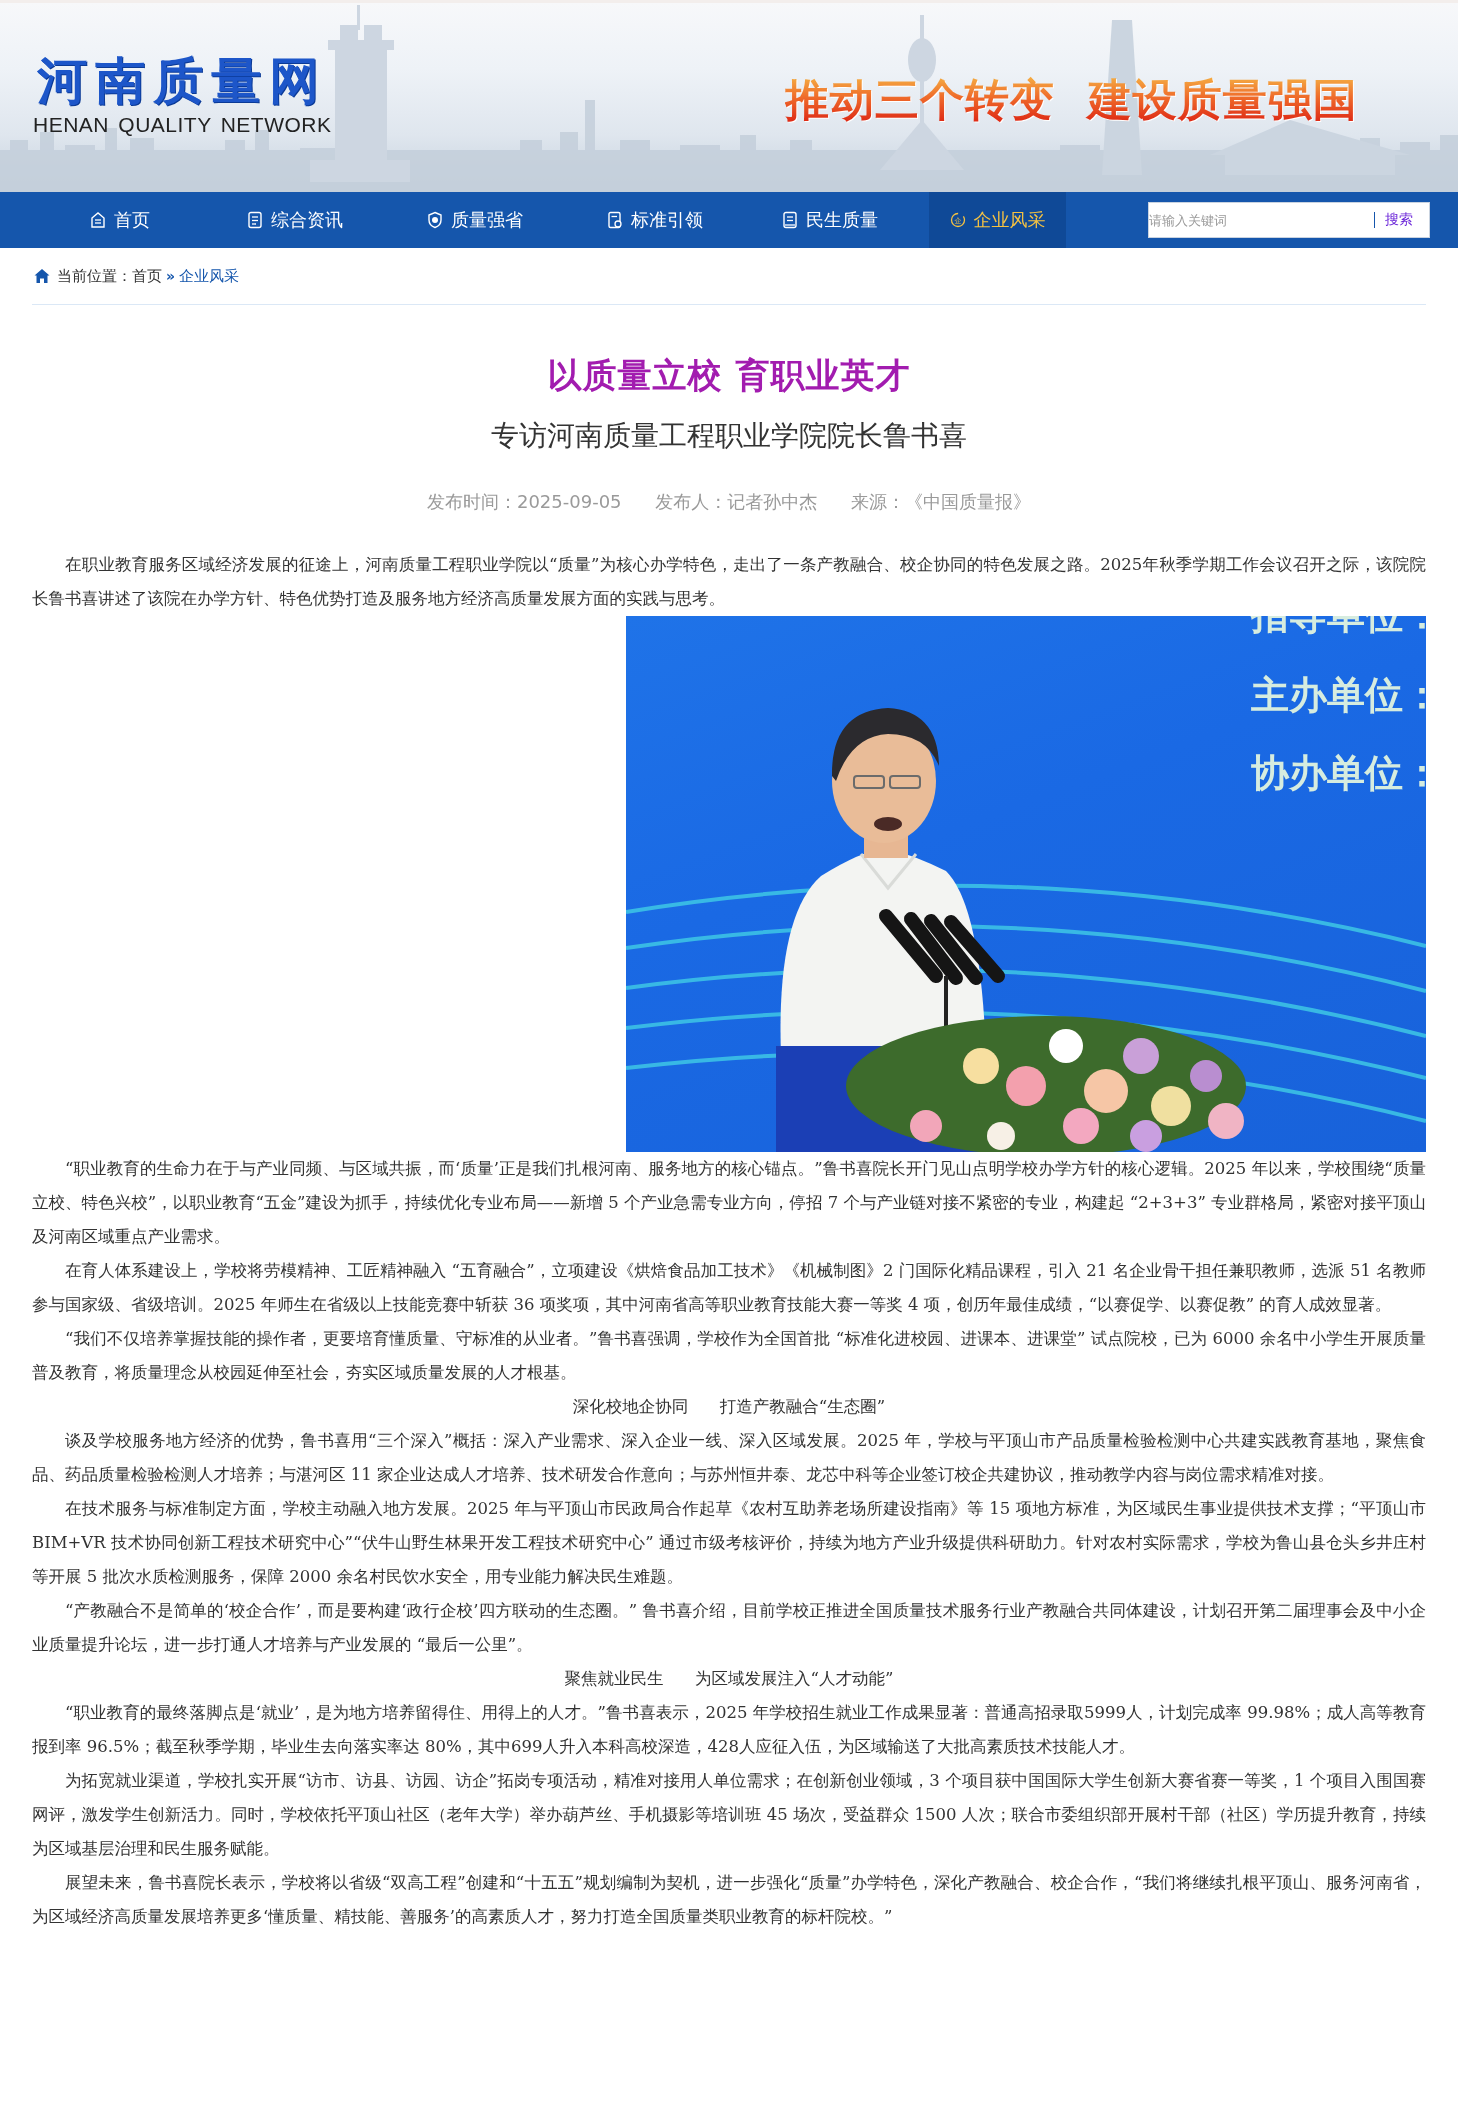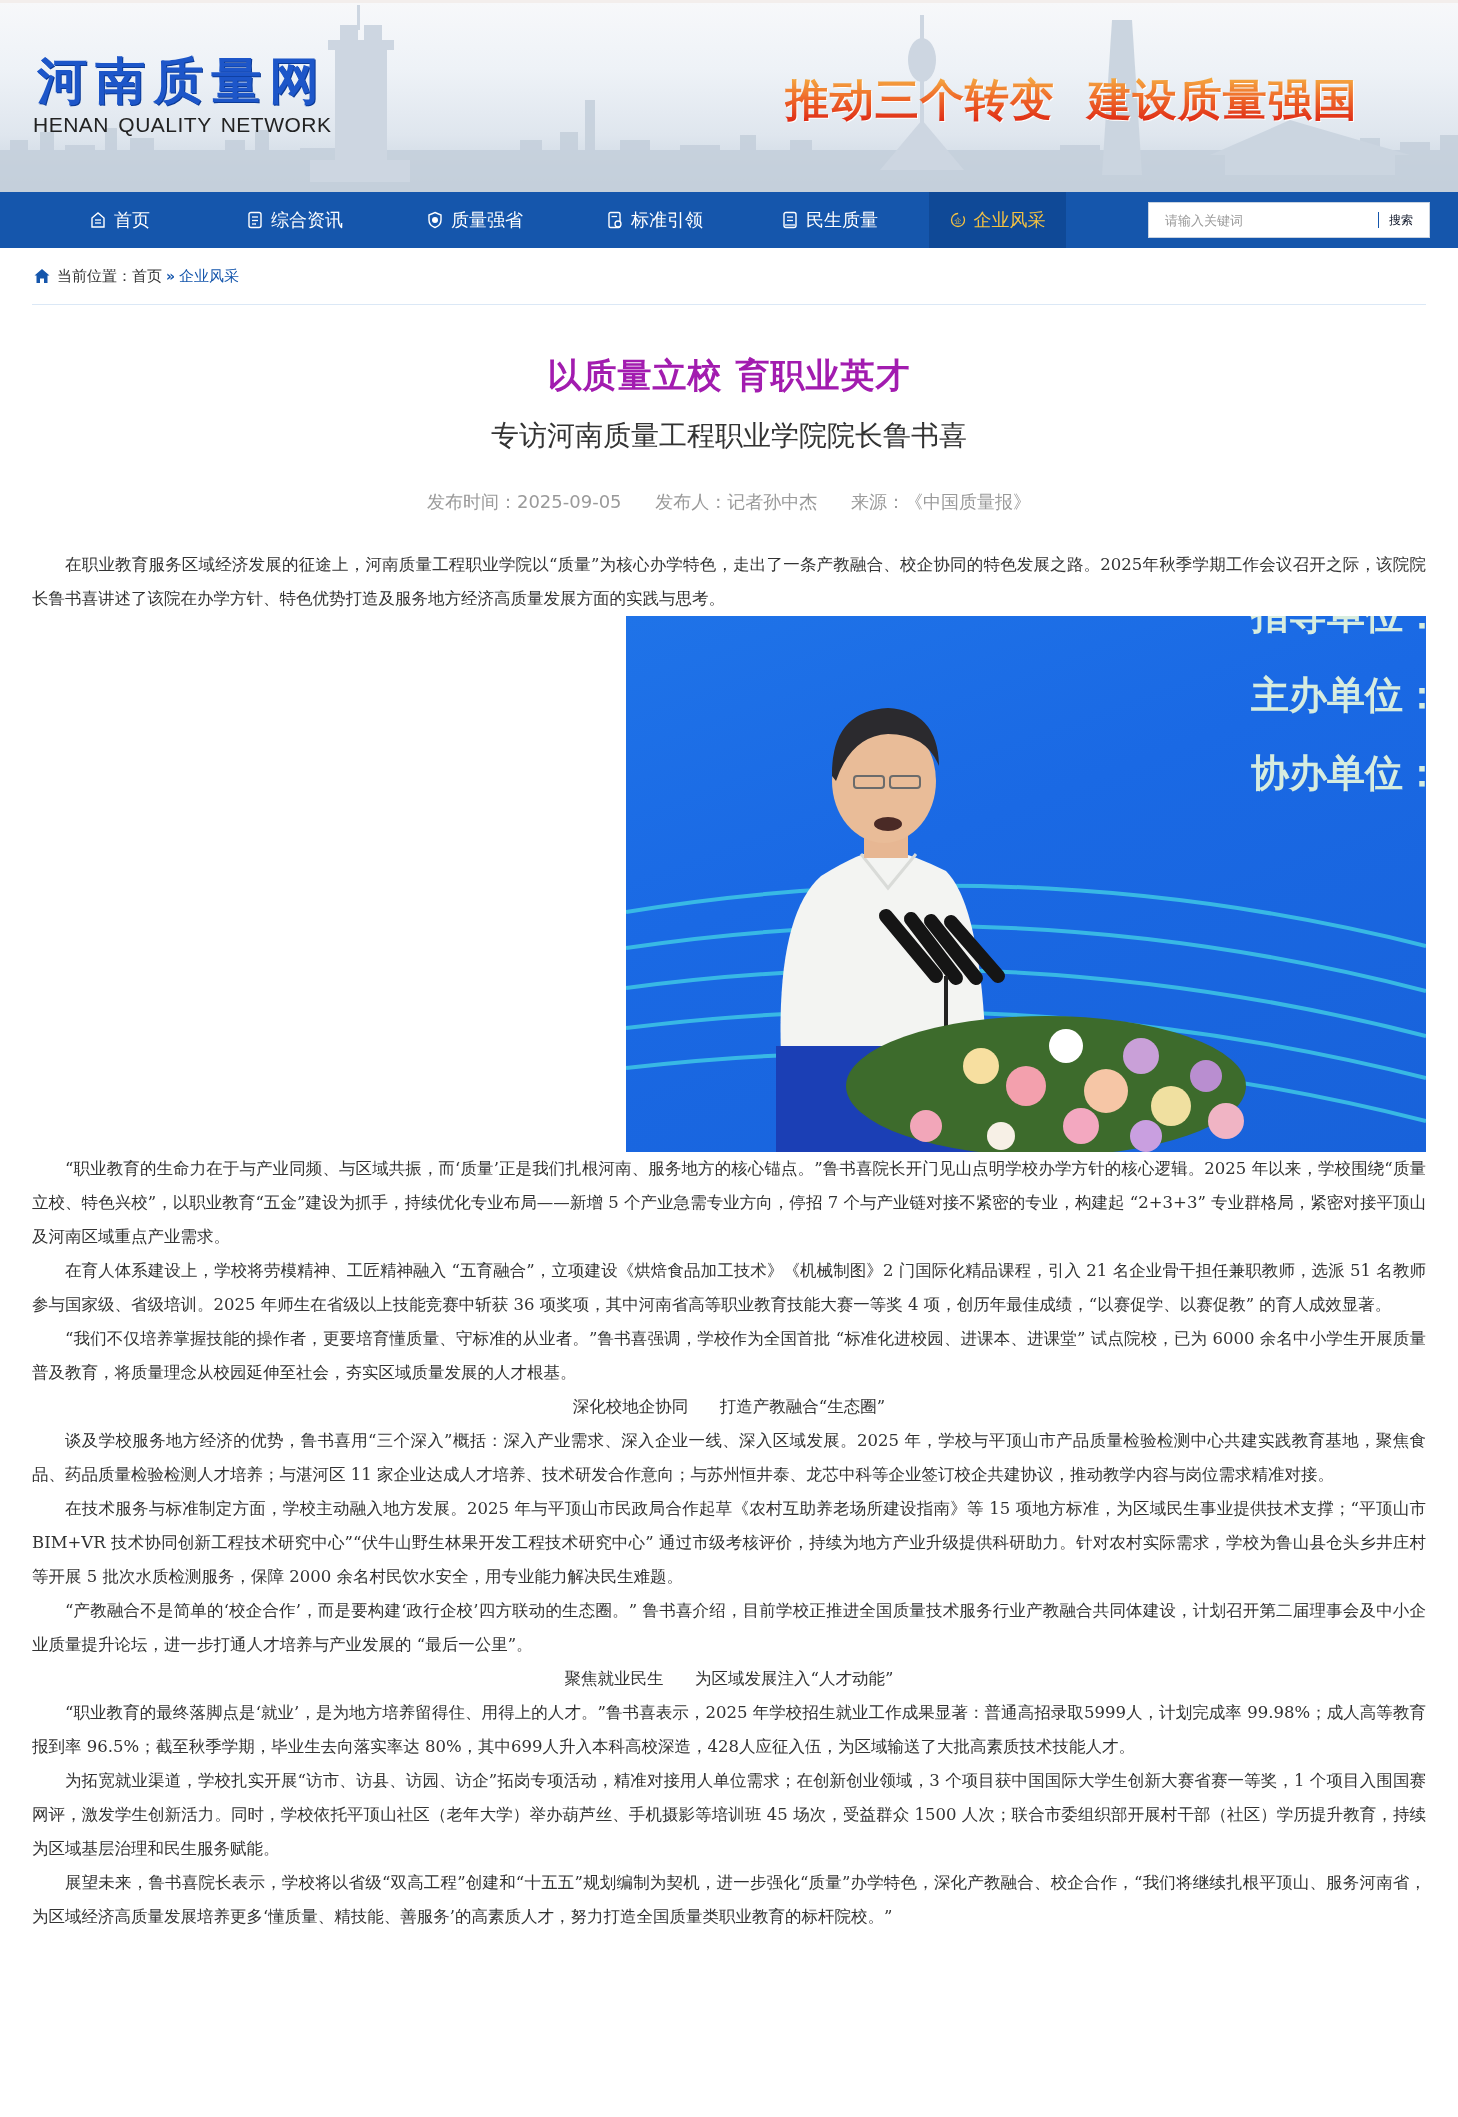--- a/index.html
+++ b/index.html
@@ -43,27 +43,27 @@
       height: 56px; display: flex; align-items: center; justify-content: center;
       color: #ffffff; font-size: 18px; cursor: pointer; position: absolute; top: 0;
     }
     .nav-item .ico { width: 16px; height: 18px; margin-right: 8px; display: inline-block; }
     .nav-item.active { background: #0f4997; color: #f5c242; }
     .search {
       position: absolute; left: 1148px; top: 10px; width: 282px; height: 36px;
       background: #fff; border: 1px solid #c9d3e0; display: flex; align-items: center;
     }
     .search input {
-      border: none; outline: none; flex: 1; height: 34px; padding-left: 16px;
+      border: none; outline: none; flex: 1; height: 34px; 
       font-size: 13px; color: #999; font-family: "DejaVu Sans", sans-serif; background: transparent;
     }
     .search input::placeholder { color: #9a9a9a; }
     .search .sep { width: 1px; height: 16px; background: #1556ac; }
     .search button {
-      border: none; background: transparent; color: #0f172a; font-size: 12px;
+      border: none; background: transparent; color: #6d28d9; font-size: 14px;
       padding: 0 16px 0 10px; cursor: pointer; font-family: "DejaVu Sans", sans-serif;
     }
 
     
     .crumb {
       margin: 0 32px; height: 57px; display: flex; align-items: center;
       border-bottom: 1px solid #dbe8f6; font-size: 15px; color: #333;
       padding-left: 2px;
     }
     .crumb .home-ico { width: 16px; height: 16px; margin-right: 7px; }

